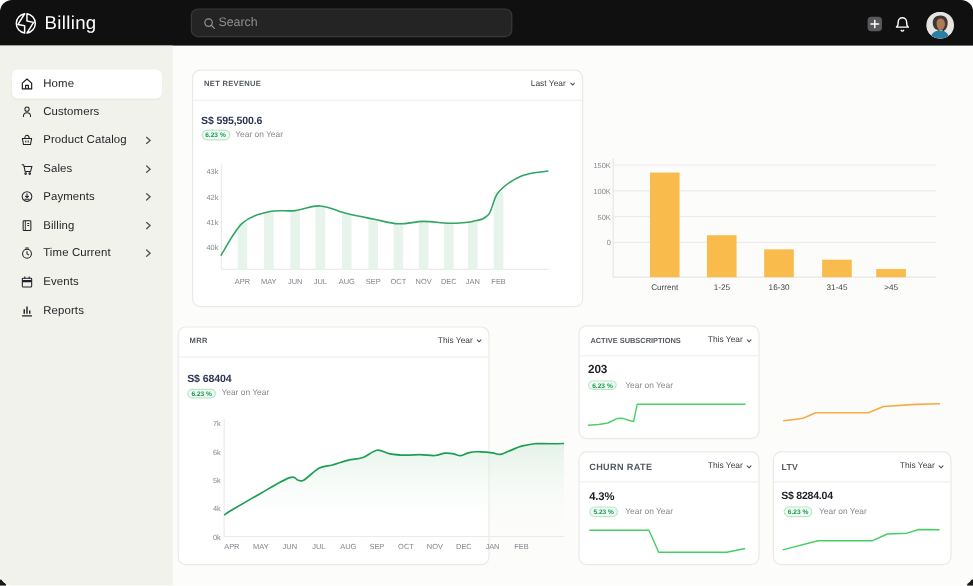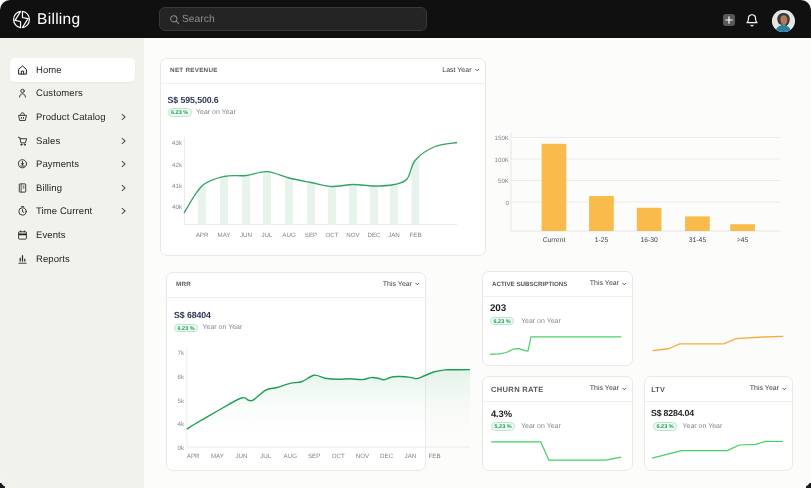--- a/index.html
+++ b/index.html
@@ -165,21 +165,21 @@
         <span class="cdrop">Last Year<svg width="4.5" height="4" viewBox="0 0 10 8" fill="none" stroke="#4a4f55" stroke-width="2" stroke-linecap="round">
             <path d="M1.5 2.2 L5 5.8 L8.5 2.2"></path>
           </svg></span>
       </div>
     <div class="bignum" style="left:7px;top:36px">S$ 595,500.6</div>
     <div class="badge" style="left:7px;top:49.5px">6.23 %</div>
     <div class="yoy" style="left:35.5px;top:50px">Year on Year</div>
   </div>
 
 
-  <div class="card" id="mrr" style="left:166px;top:271.5px;width:260px;height:199px">
+  <div class="card" id="mrr" style="left:148px;top:271.5px;width:260px;height:199px">
     <div class="chead">
         <span class="ctitle" style="left:9px">MRR</span>
         <span class="cdrop">This Year<svg width="4.5" height="4" viewBox="0 0 10 8" fill="none" stroke="#4a4f55" stroke-width="2" stroke-linecap="round">
             <path d="M1.5 2.2 L5 5.8 L8.5 2.2"></path>
           </svg></span>
       </div>
     <div class="bignum" style="left:7px;top:37px">S$ 68404</div>
     <div class="badge" style="left:7px;top:51px">6.23 %</div>
     <div class="yoy" style="left:35.5px;top:51.5px">Year on Year</div>
   </div>

